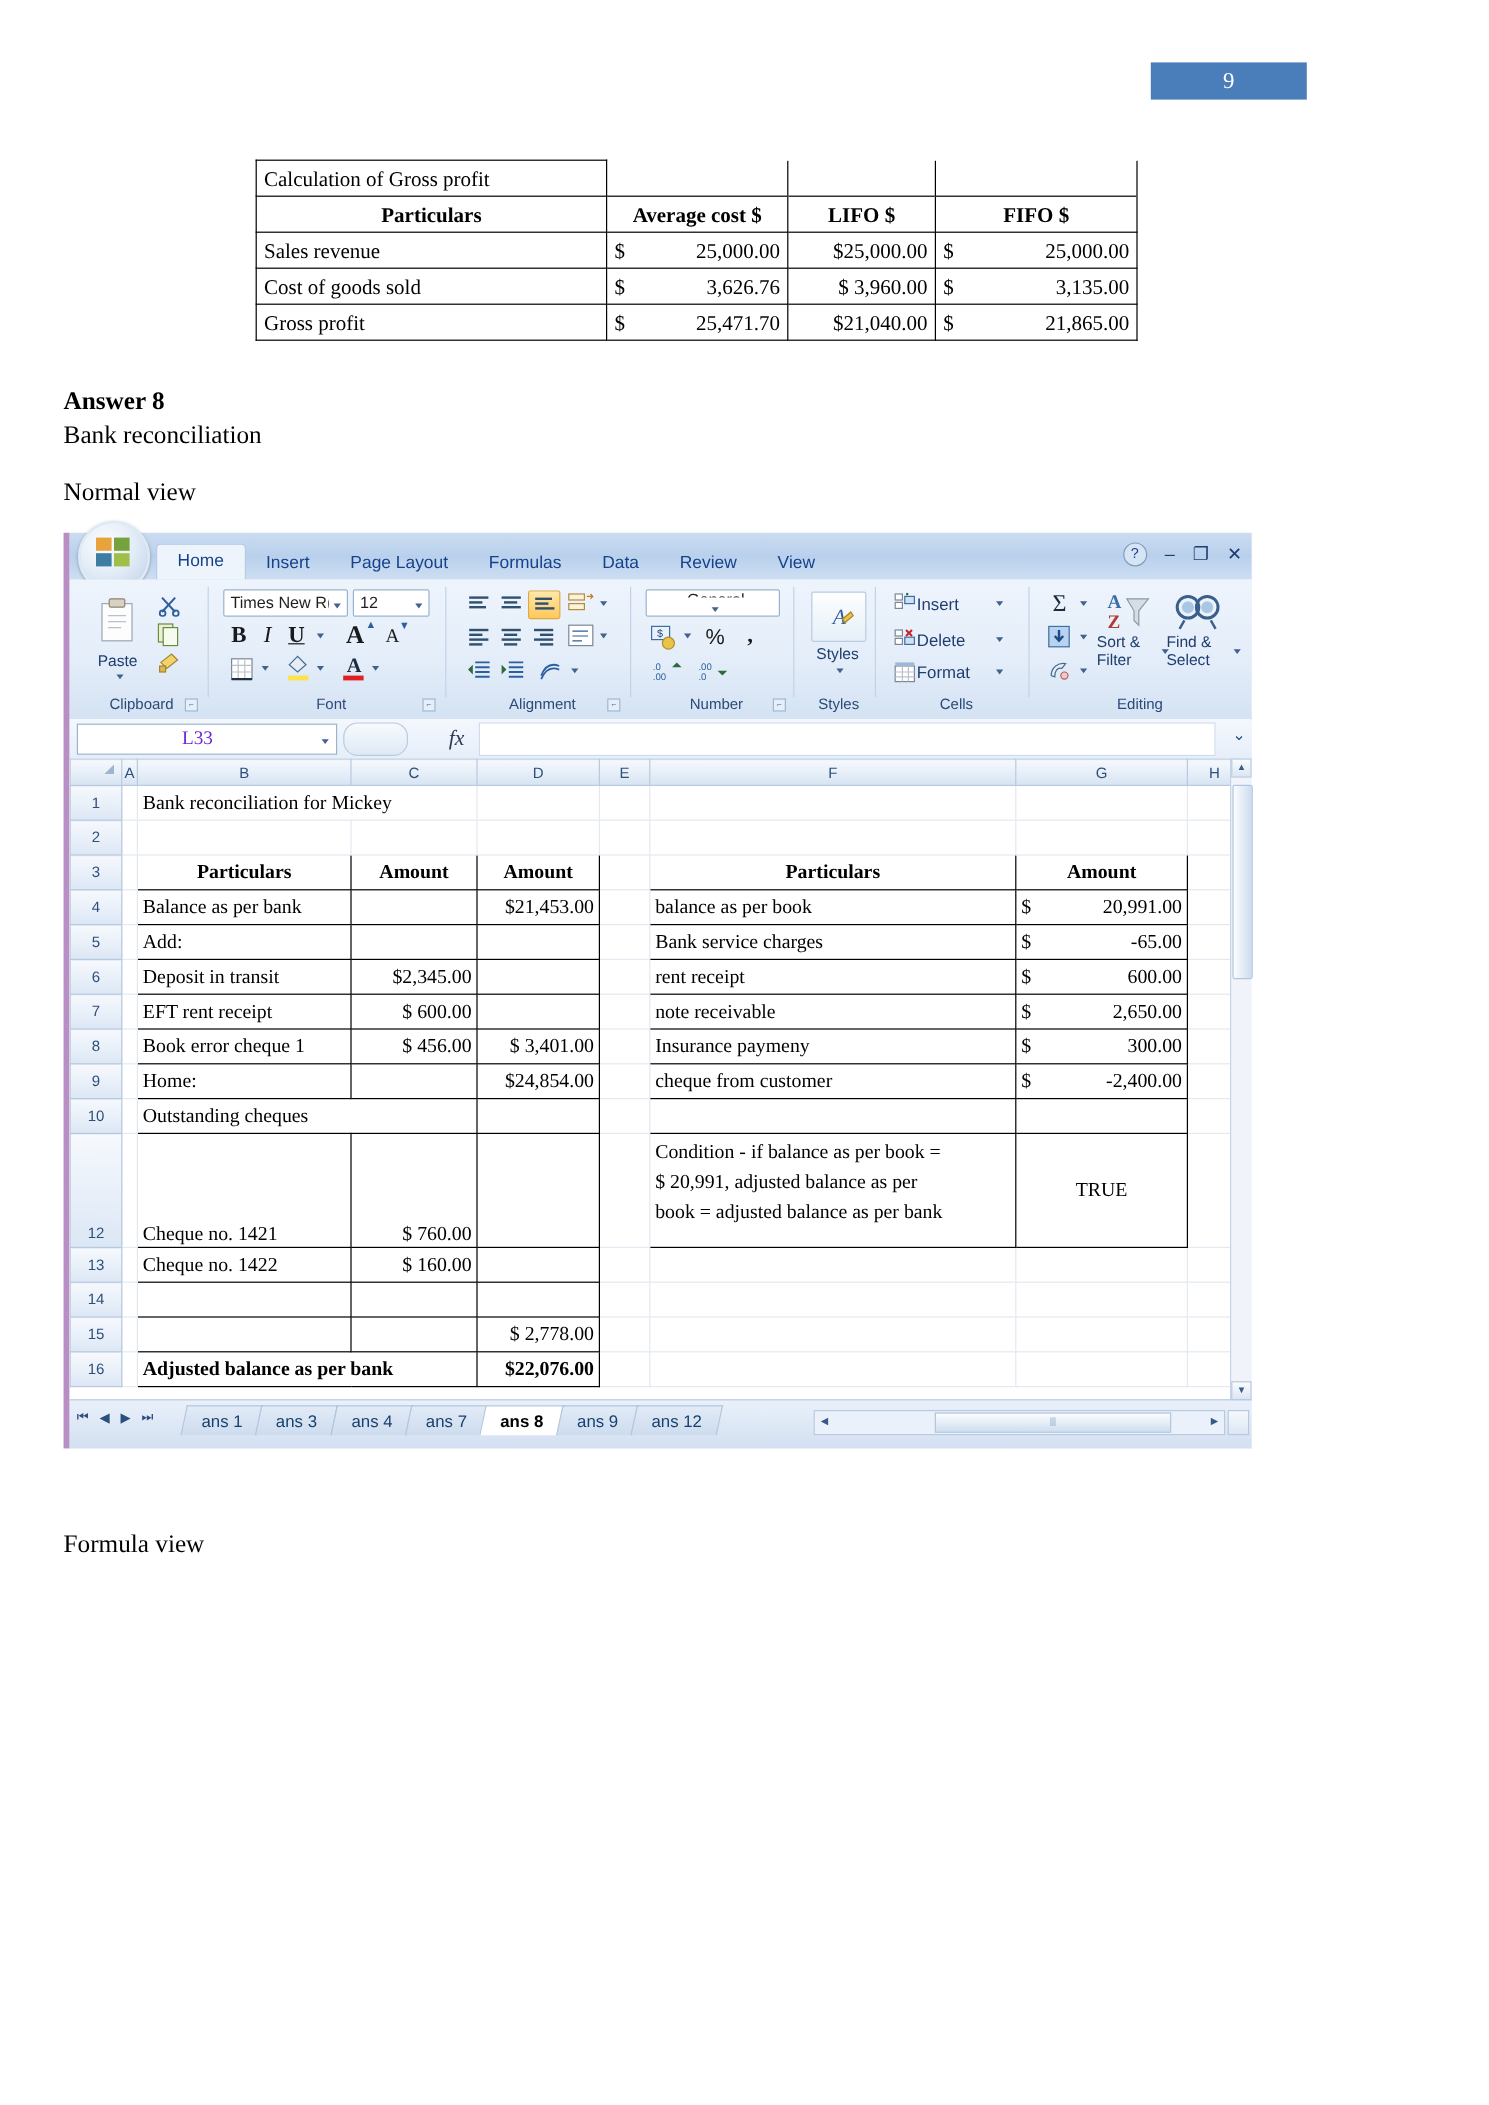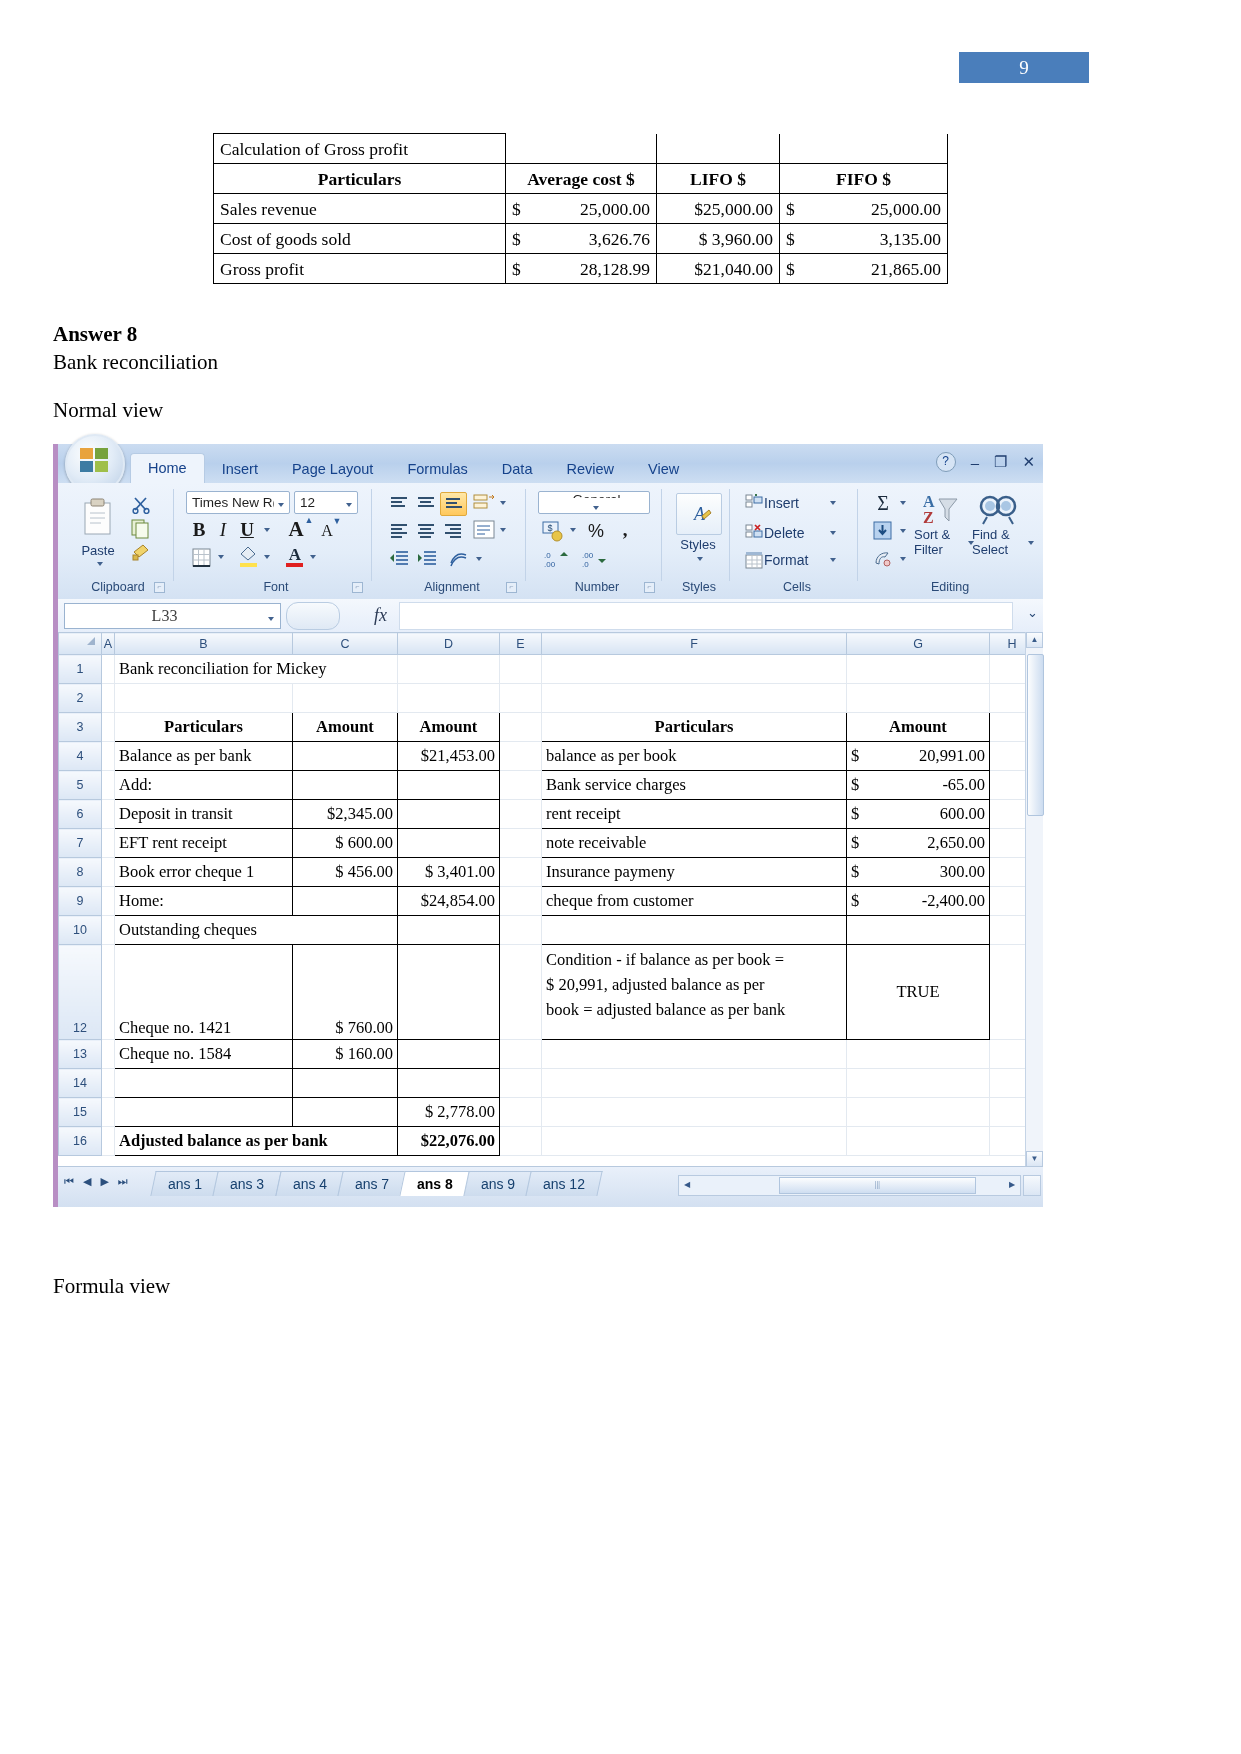--- a/index.html
+++ b/index.html
@@ -74,21 +74,21 @@
   .alignbtn{width:25px;height:22px;display:flex;align-items:center;justify-content:center;border-radius:2px;}
   .alignbtn.sel{background:linear-gradient(to bottom,#ffe8a8,#ffc85c);border:1px solid #e0a93c;}
   .lns{display:block;width:16px;}
   .lns span{display:block;height:2px;background:#31506f;margin-bottom:2px;}
 
   .dlg{position:absolute;width:9px;height:9px;border:1px solid #9db6d2;background:#e5eef9;font-size:7px;color:#44618c;text-align:center;line-height:8px;}
 
   
   .fbar{position:absolute;left:0;top:155px;width:100%;height:33px;background:linear-gradient(to bottom,#f4f8fd,#e6eefa);border-bottom:1px solid #a8bed8;}
   .namebox{position:absolute;left:6px;top:4px;width:215px;height:24px;background:#fff;border:1px solid #9ab3d0;display:flex;align-items:center;}
-  .namebox .nv{flex:1;text-align:center;font-family:"Liberation Serif",serif;font-size:16px;color:#404040;}
+  .namebox .nv{flex:1;text-align:center;font-family:"Liberation Serif",serif;font-size:16px;color:#6d28d9;}
   .namebox .nc{padding-right:6px;}
   .fsep{position:absolute;left:228px;top:3px;width:52px;height:26px;background:linear-gradient(to bottom,#f7fafd,#dfe9f5);border:1px solid #b9cce2;border-radius:12px;}
   .fxsym{position:absolute;left:316px;top:6px;font-family:"Liberation Serif",serif;font-style:italic;font-size:18px;color:#2b3a55;}
   .finput{position:absolute;left:341px;top:3px;right:30px;height:26px;background:#fff;border:1px solid #cfdcec;}
   .fchev{position:absolute;right:5px;top:6px;font-family:"Liberation Sans",sans-serif;font-size:13px;color:#2a4a77;}
 
   
   .grid{position:absolute;left:0;top:188px;right:0;bottom:40px;background:#fff;overflow:hidden;}
   .gtable{border-collapse:collapse;table-layout:fixed;font-family:"Liberation Serif",serif;font-size:16.5px;color:#000;}
   .colhdr td{height:21px;background:linear-gradient(to bottom,#f6f9fd,#d7e4f3);border:1px solid #b7c9de;
@@ -179,21 +179,21 @@
               <span class="sym">$</span>
               <span>3,135.00</span>
             </div>
       </td>
     </tr>
     <tr>
       <td>Gross profit</td>
       <td>
         <div class="money">
               <span class="sym">$</span>
-              <span>28,128.99</span>
+              <span>25,471.70</span>
             </div>
       </td>
       <td class="rgt">$21,040.00</td>
       <td>
         <div class="money">
               <span class="sym">$</span>
               <span>21,865.00</span>
             </div>
       </td>
     </tr>
@@ -784,21 +784,21 @@
             <div>$ 20,991, adjusted balance as per</div>
             <div>book = adjusted balance as per bank</div>
           </td>
           <td class="cell bx cen" style="height:90px">TRUE</td>
           <td class="cell" style="height:90px"></td>
         </tr>
 
         <tr>
           <td class="rowhdr">13</td>
           <td class="cell"></td>
-          <td class="cell bx">Cheque no. 1584</td>
+          <td class="cell bx">Cheque no. 1422</td>
           <td class="cell bx rgt">$   160.00</td>
           <td class="cell bx"></td>
           <td class="cell"></td>
           <td class="cell"></td>
           <td class="cell"></td>
           <td class="cell"></td>
         </tr>
 
         <tr>
           <td class="rowhdr">14</td>

